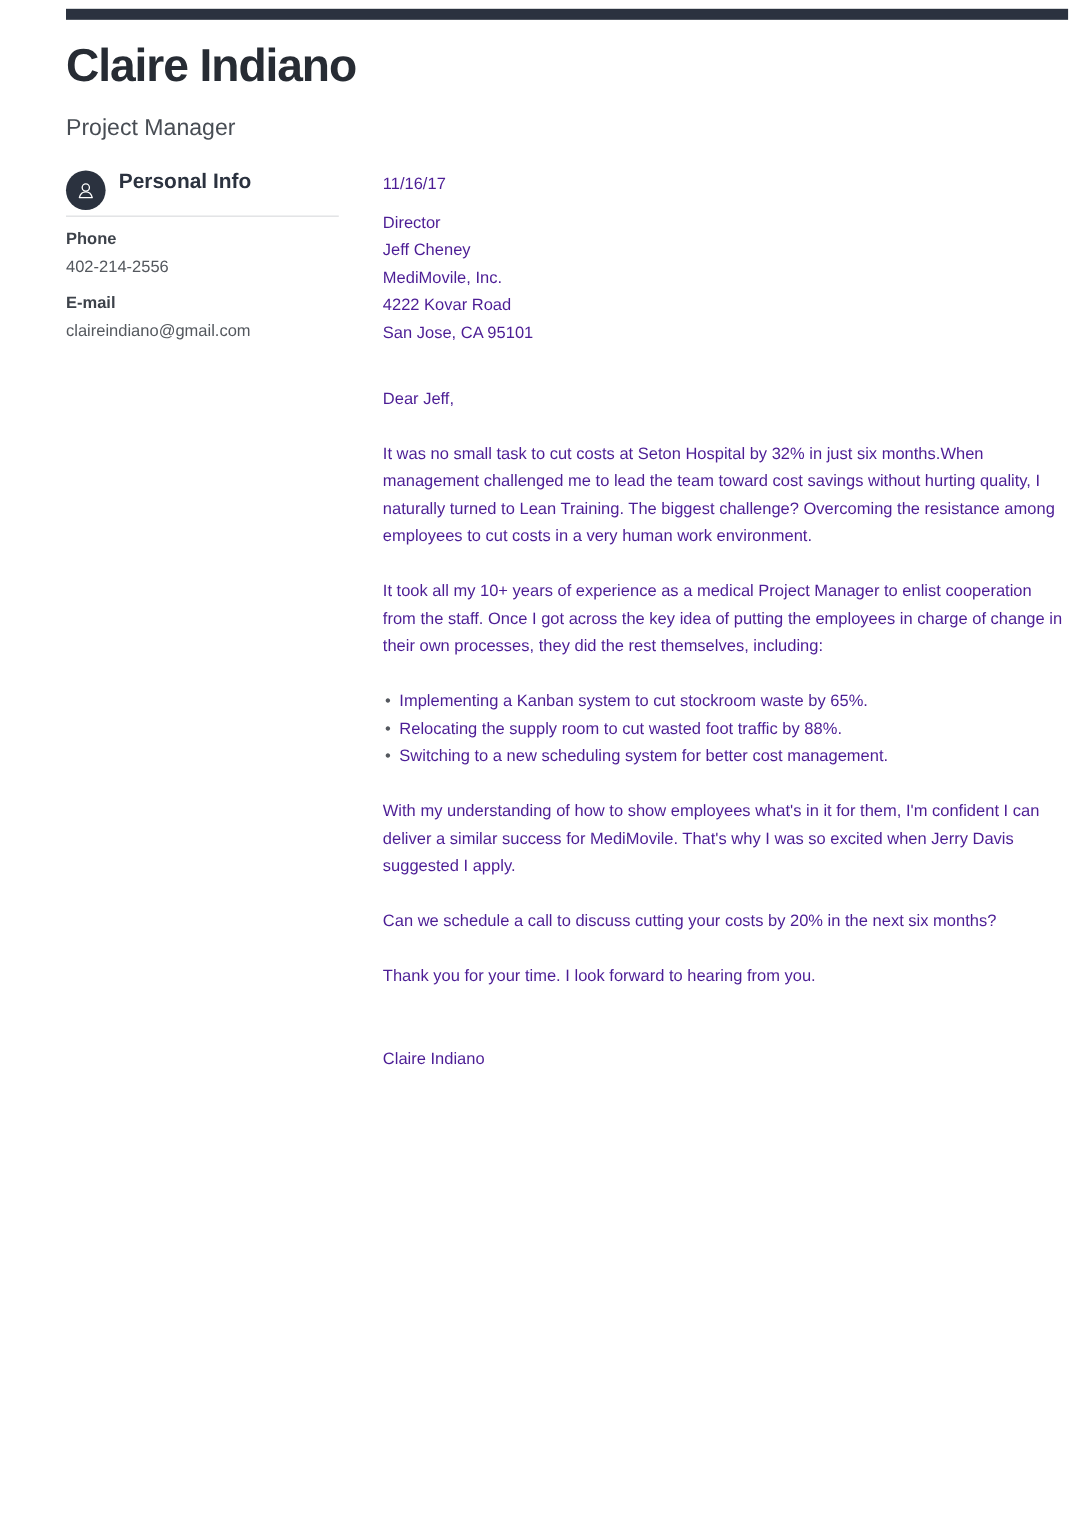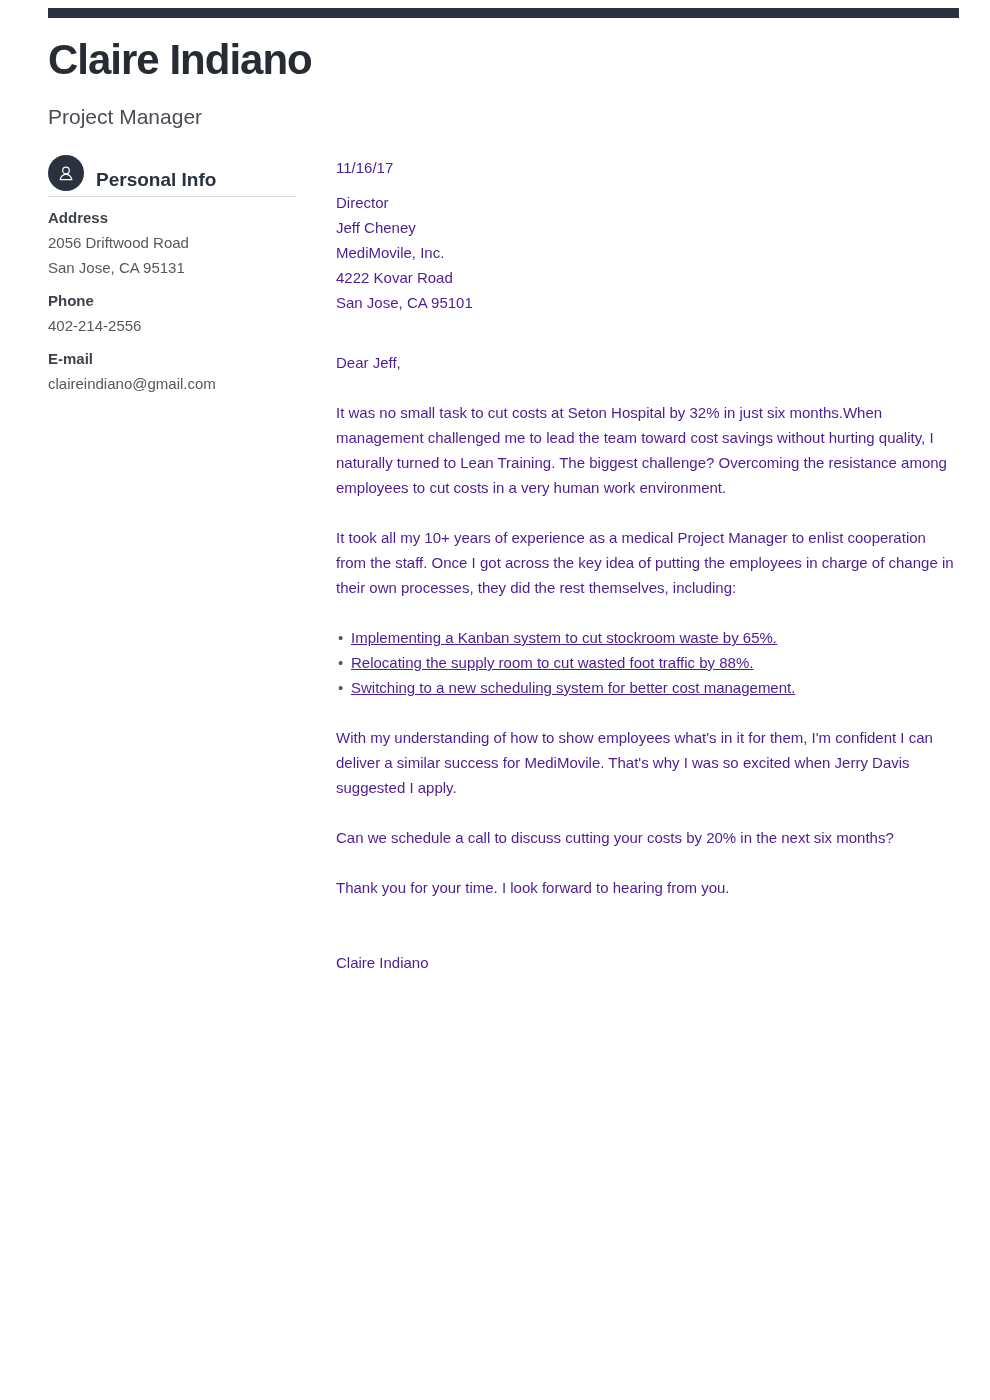--- a/index.html
+++ b/index.html
@@ -4,21 +4,21 @@
 <style>
   * { margin:0; padding:0; box-sizing:border-box; }
   html,body { background:#ffffff; }
   body {
     width:990px; height:1400px;
     font-family:"Liberation Sans", sans-serif;
     color:#54585e;
     position:relative;
     overflow:hidden;
   }
-  .page { padding:0 48px; }
+  .page { padding:0 60px; }
 
   .top-bar {
     margin-top:8px;
     height:10px;
     width:911px;
     background:var(--accent, #2b323f);
   }
 
   .name {
     margin-top:18px;
@@ -32,21 +32,21 @@
     margin-top:21px;
     font-size:21px;
     line-height:24px;
     color:#484d54;
   }
 
   .columns { margin-top:26px; display:flex; }
 
   
   .sidebar { width:248px; margin-right:40px; flex:none; }
-  .pi-header { display:flex; align-items:flex-end; }
+  .pi-header { display:flex; align-items:flex-start; }
   .pi-icon {
     width:36px; height:36px; flex:none;
     border-radius:50%;
     background:var(--accent, #2b323f);
     display:flex; align-items:center; justify-content:center;
   }
   .pi-icon svg { width:22px; height:22px; display:block; }
   .pi-title {
     margin-left:12px;
     font-size:19px;
@@ -66,21 +66,21 @@
     color:#3d424a;
   }
   .field-line { font-size:15px; line-height:25px; color:#54585e; }
 
   
   .letter { width:623px; flex:none; font-size:15px; line-height:25px; color:#4c1d95; }
   .letter .date { }
   .recipient { margin-top:10px; }
   .salutation { margin-top:35px; }
   .para { margin-top:25px; }
-  .bullets { margin-top:25px; list-style:none;text-decoration:underline; }
+  .bullets { margin-top:25px; list-style:none; }
   .bullets li { padding-left:15px; position:relative; }
   .bullets li::before {
     content:"•";
     position:absolute; left:2px; top:0;
     color:#54585e;
   }
   .signature { margin-top:50px; }
 </style>
 </head>
 <body>
@@ -99,25 +99,20 @@
         <span class="pi-icon">
           <svg viewBox="0 0 24 24" aria-hidden="true">
             <circle cx="12" cy="9.2" r="3.6" fill="none" stroke="#ffffff" stroke-width="1.3"></circle>
             <path d="M5.6 19.2 C6.6 15.2 9.5 13.6 12 13.6 C14.5 13.6 17.4 15.2 18.4 19.2 Z" fill="none" stroke="#ffffff" stroke-width="1.3" stroke-linejoin="round"></path>
           </svg>
         </span>
         <span class="pi-title">Personal Info</span>
       </div>
       <div class="pi-divider"></div>
 
-      <div class="field">
-        <div class="field-label">Address</div>
-        <div class="field-line">2056 Driftwood Road</div>
-        <div class="field-line">San Jose, CA 95131</div>
-      </div>
 
       <div class="field">
         <div class="field-label">Phone</div>
         <div class="field-line">402-214-2556</div>
       </div>
 
       <div class="field">
         <div class="field-label">E-mail</div>
         <div class="field-line">claireindiano@gmail.com</div>
       </div>

